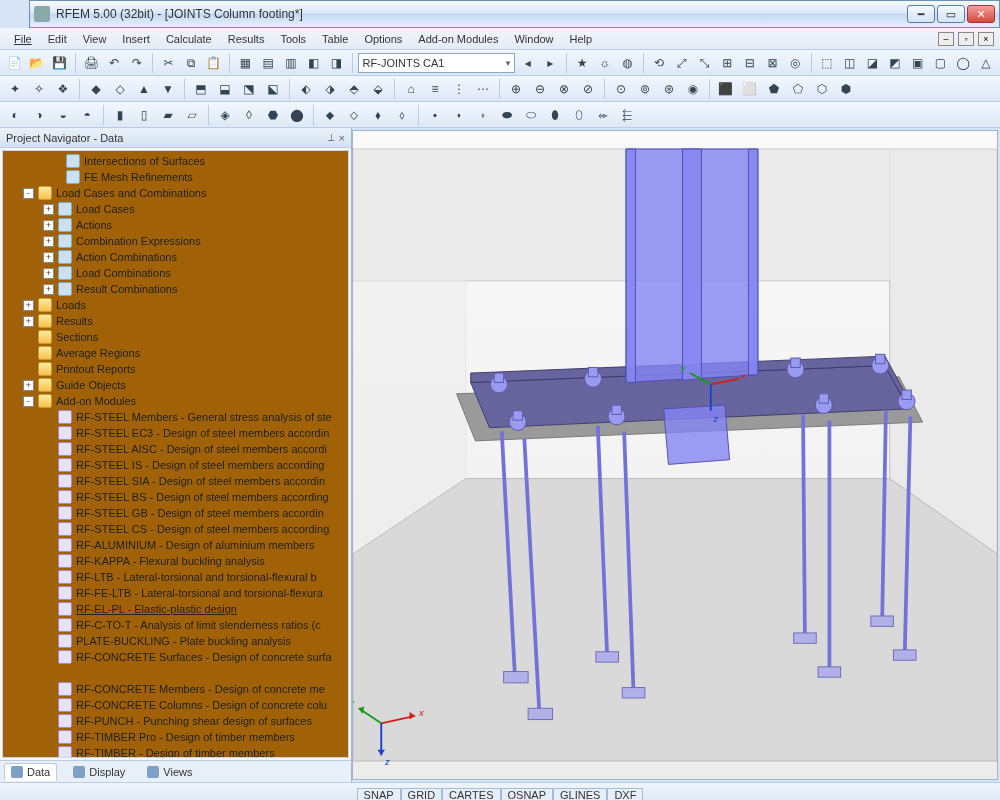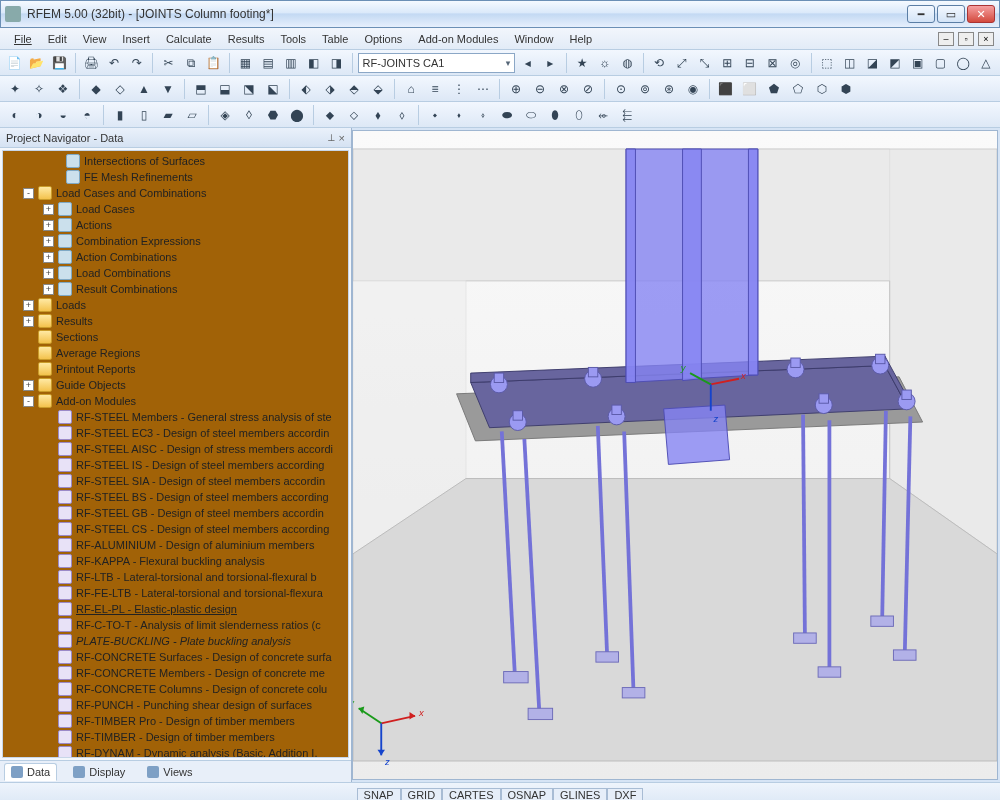--- a/index.html
+++ b/index.html
@@ -1,19 +1,19 @@
 <!DOCTYPE html>
 <html><head>
 <meta charset="utf-8">
 <style>
 * { margin: 0; padding: 0; box-sizing: border-box; font-family: "Segoe UI", Tahoma, sans-serif; font-size: 11px; }
 body { background: #d6e4f5; overflow: hidden; width: 1000px; height: 800px; }
 
 
-.titlebar { height: 28px; background: linear-gradient(#f5faff, #dbe9fa 45%, #c3d9f3 50%, #e6effc); display: flex; align-items: center; padding: 12px 4px; border: 1px solid #6b8fb5; }
+.titlebar { height: 28px; background: linear-gradient(#f5faff, #dbe9fa 45%, #c3d9f3 50%, #e6effc); display: flex; align-items: center; padding: 12px 4px; border: 1px solid #6b8fb5; margin-left: 29px; }
 .titlebar .app-icon { width: 16px; height: 16px; background: #8aa; margin-right: 6px; border-radius: 2px; }
 .titlebar .title { flex: 1; color: #333; font-size: 12px; }
 .winbtn { width: 28px; height: 18px; margin-left: 2px; border: 1px solid #5b7ea5; border-radius: 3px; display: flex; align-items: center; justify-content: center; background: linear-gradient(#f3f8ff,#d4e4f7); font-size: 11px; color: #333; }
 .winbtn.close { background: linear-gradient(#f6a0a0,#d34a3e); color: #fff; border-color: #a33; }
 
 
 .menubar { height: 22px; background: linear-gradient(#f2f6fc,#e2ebf7); display: flex; align-items: center; padding: 0 6px; border-bottom: 1px solid #b8cde2; }
 .menubar span { padding: 2px 8px; color: #333; }
 .menubar span u { text-decoration: underline; }
 .mdi-btns { margin-left: auto; display: flex; gap: 4px; }
@@ -315,21 +315,21 @@
           <span>RF-STEEL Members - General stress analysis of ste</span>
         </div>
         <div class="tree-row" style="padding-left: 40px;">
           <span class="noexp"></span>
           <span class="ticon ico-module"></span>
           <span>RF-STEEL EC3 - Design of steel members accordin</span>
         </div>
         <div class="tree-row" style="padding-left: 40px;">
           <span class="noexp"></span>
           <span class="ticon ico-module"></span>
-          <span>RF-STEEL AISC - Design of stress members accordi</span>
+          <span>RF-STEEL AISC - Design of steel members accordi</span>
         </div>
         <div class="tree-row" style="padding-left: 40px;">
           <span class="noexp"></span>
           <span class="ticon ico-module"></span>
           <span>RF-STEEL IS - Design of steel members according</span>
         </div>
         <div class="tree-row" style="padding-left: 40px;">
           <span class="noexp"></span>
           <span class="ticon ico-module"></span>
           <span>RF-STEEL SIA - Design of steel members accordin</span>
@@ -372,31 +372,31 @@
         <div class="tree-row" style="padding-left: 40px; text-decoration: underline;">
           <span class="noexp"></span>
           <span class="ticon ico-module"></span>
           <span>RF-EL-PL - Elastic-plastic design</span>
         </div>
         <div class="tree-row" style="padding-left: 40px;">
           <span class="noexp"></span>
           <span class="ticon ico-module"></span>
           <span>RF-C-TO-T - Analysis of limit slenderness ratios (c</span>
         </div>
-        <div class="tree-row" style="padding-left: 40px; font-style: italic;">
+        <div class="tree-row" style="padding-left: 40px;">
           <span class="noexp"></span>
           <span class="ticon ico-module"></span>
           <span>PLATE-BUCKLING - Plate buckling analysis</span>
         </div>
         <div class="tree-row" style="padding-left: 40px;">
           <span class="noexp"></span>
           <span class="ticon ico-module"></span>
           <span>RF-CONCRETE Surfaces - Design of concrete surfa</span>
         </div>
-        <div class="tree-row" style="padding-left: 40px;">
+        <div class="tree-row" style="padding-left: 40px; margin-top: 16px;">
           <span class="noexp"></span>
           <span class="ticon ico-module"></span>
           <span>RF-CONCRETE Members - Design of concrete me</span>
         </div>
         <div class="tree-row" style="padding-left: 40px;">
           <span class="noexp"></span>
           <span class="ticon ico-module"></span>
           <span>RF-CONCRETE Columns - Design of concrete colu</span>
         </div>
         <div class="tree-row" style="padding-left: 40px;">

